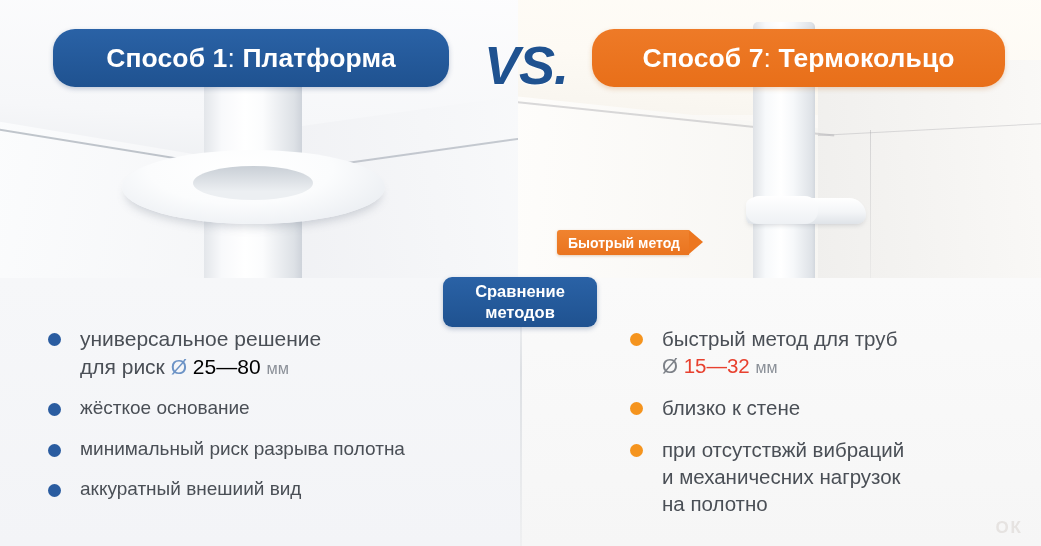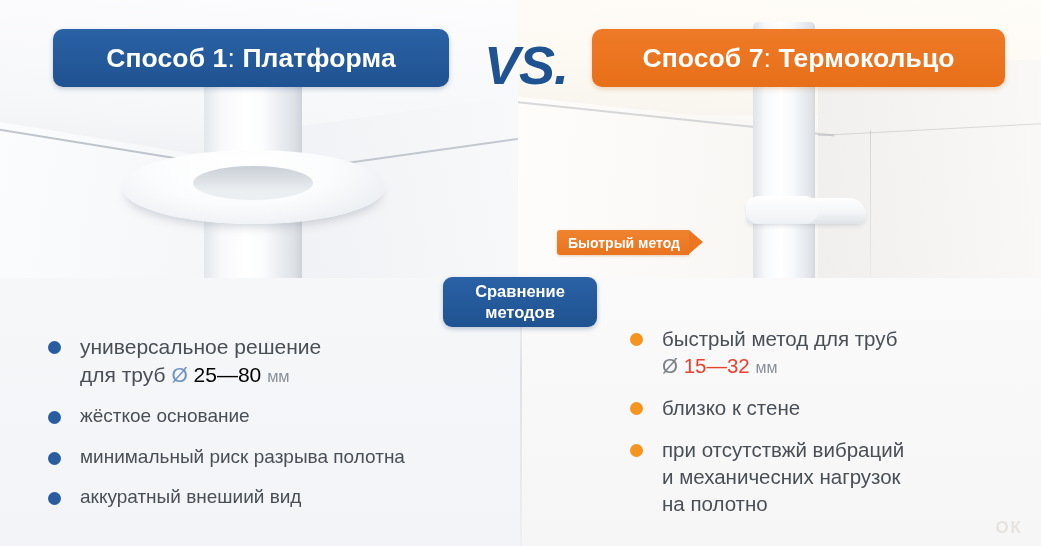--- a/index.html
+++ b/index.html
@@ -78,21 +78,21 @@
   .panel{position:absolute;left:0;top:278px;width:1041px;height:268px;
     background:linear-gradient(180deg,#f7f8fa 0%,#f4f5f7 100%);}
   .panel-left{position:absolute;left:0;top:0;width:520px;height:268px;
     background:linear-gradient(180deg,#f6f7f9 0%,#f3f4f7 100%);}
   .panel-right{position:absolute;left:520px;top:0;width:521px;height:268px;
     background:linear-gradient(180deg,#fafafa 0%,#f6f6f6 100%);}
   .divider{position:absolute;left:520px;top:0;width:2px;height:268px;
     background:linear-gradient(180deg,rgba(200,205,212,.0),rgba(198,203,210,.55) 35%,rgba(200,205,212,.15));}
 
   
-  .banner{position:absolute;top:29px;height:58px;border-radius:10px;
+  .banner{position:absolute;top:29px;height:58px;border-radius:22px;
     display:flex;align-items:center;justify-content:center;
     color:#fff;font-size:26.5px;font-weight:700;letter-spacing:.1px;white-space:nowrap;}
   .banner .num{font-weight:700;}
   .banner-left{left:53px;width:396px;
     background:linear-gradient(180deg,#2a62a6 0%,#1f5290 100%);
     box-shadow:0 2px 5px rgba(30,60,110,.25);}
   .banner-right{left:592px;width:413px;
     background:linear-gradient(180deg,#ee7a27 0%,#e86f19 100%);
     box-shadow:0 2px 5px rgba(190,100,25,.25);}
   .banner-sep{font-weight:400;}
@@ -117,21 +117,21 @@
   .tag:after{content:"";position:absolute;right:-14px;top:0;
     width:0;height:0;border-top:12.5px solid transparent;border-bottom:12.5px solid transparent;
     border-left:14px solid #ec761f;}
 
   
   .list{position:absolute;list-style:none;margin:0;padding:0;}
   .list-left{left:48px;top:325px;width:450px;}
   .list-right{left:630px;top:325px;width:390px;}
   .item{position:relative;padding-left:32px;margin-bottom:15px;
     font-size:20px;color:#4a4f56;line-height:1.32;}
-  .list-left .item{font-size:21px;margin-top:8px;}
+  .list-left .item{font-size:21px;}
   .list-left .item.small{font-size:19px;}
   .list-right .item{font-size:20.5px;}
   .dot{position:absolute;left:0;top:8px;width:13px;height:13px;border-radius:50%;}
   .dot-blue{background:#2a5ca0;}
   .dot-orange{background:#f5941e;}
   .hi-blue{color:#000000;}
   .hi-red{color:#e8412f;}
   .unit{color:#8b9098;font-size:.78em;}
   .dia{color:#6c93c6;}
   .dia-gray{color:#7c8087;}
@@ -189,21 +189,21 @@
 
   <div class="badge">
     <span>Сравнение</span>
     <span>методов</span>
   </div>
 
   <ul class="list list-left">
     <li class="item">
       <span class="dot dot-blue"></span>
       <span>универсальное решение</span><br>
-      <span>для труб </span><span class="dia">Ø</span>&nbsp;<span class="hi-blue">25—80</span>&nbsp;<span class="unit">мм</span>
+      <span>для риск </span><span class="dia">Ø</span>&nbsp;<span class="hi-blue">25—80</span>&nbsp;<span class="unit">мм</span>
     </li>
     <li class="item small">
       <span class="dot dot-blue"></span>
       <span>жёсткое основание</span>
     </li>
     <li class="item small">
       <span class="dot dot-blue"></span>
       <span>минимальный риск разрыва полотна</span>
     </li>
     <li class="item small">

